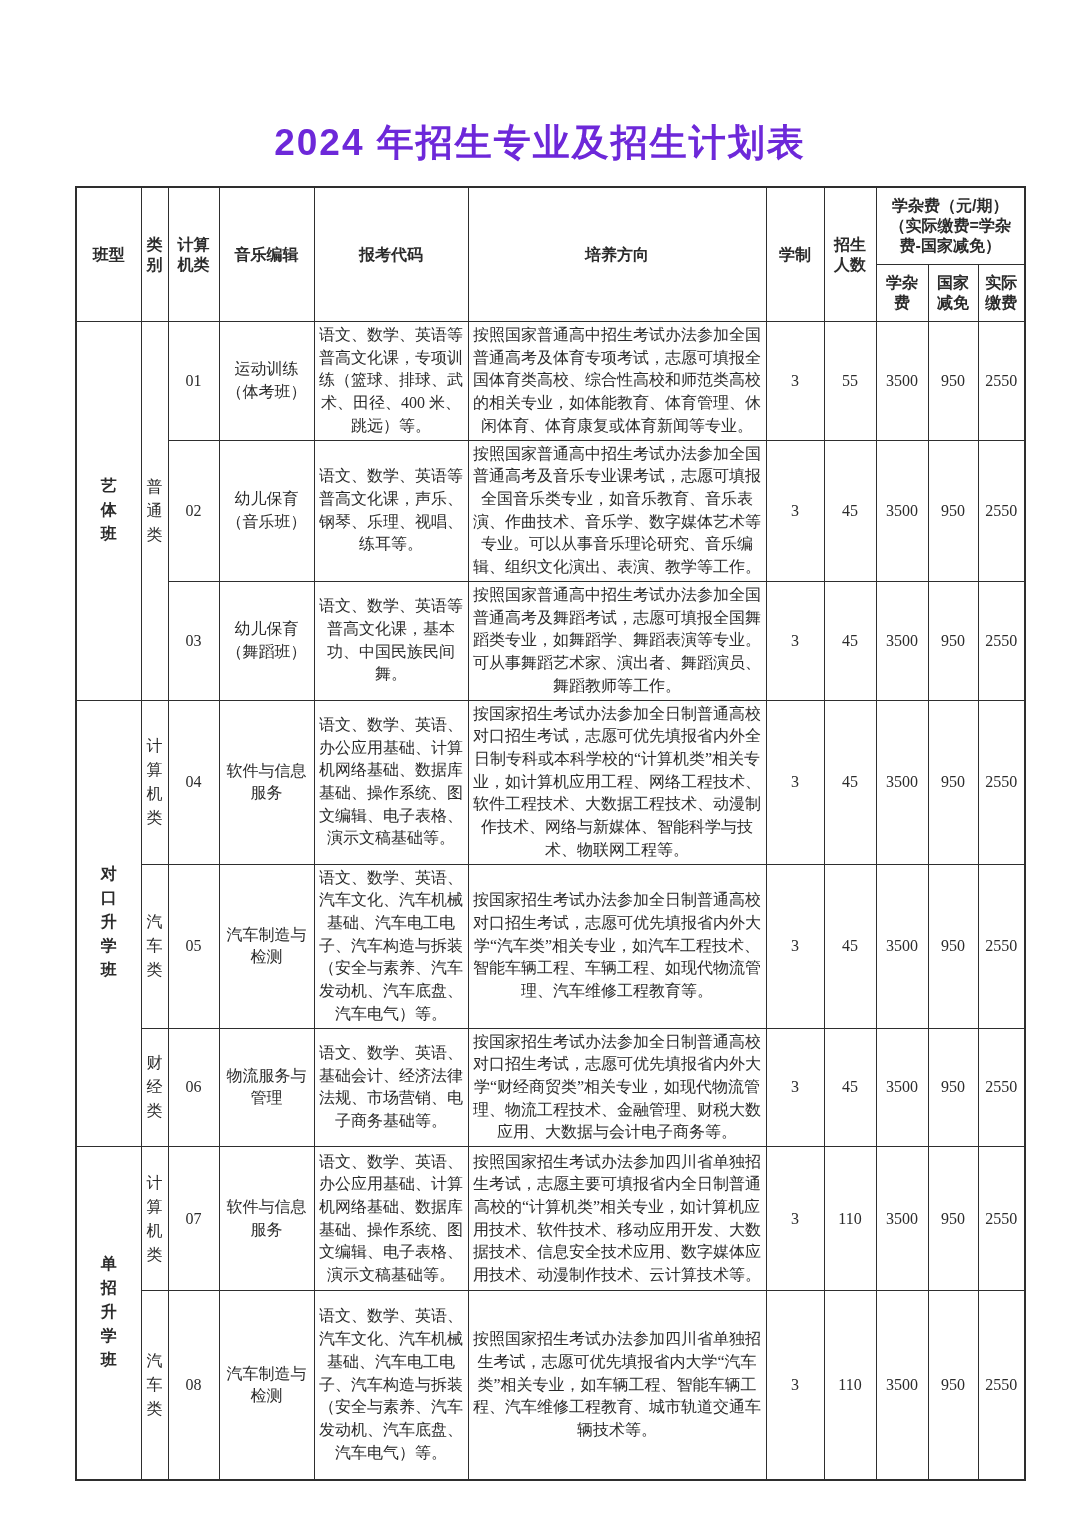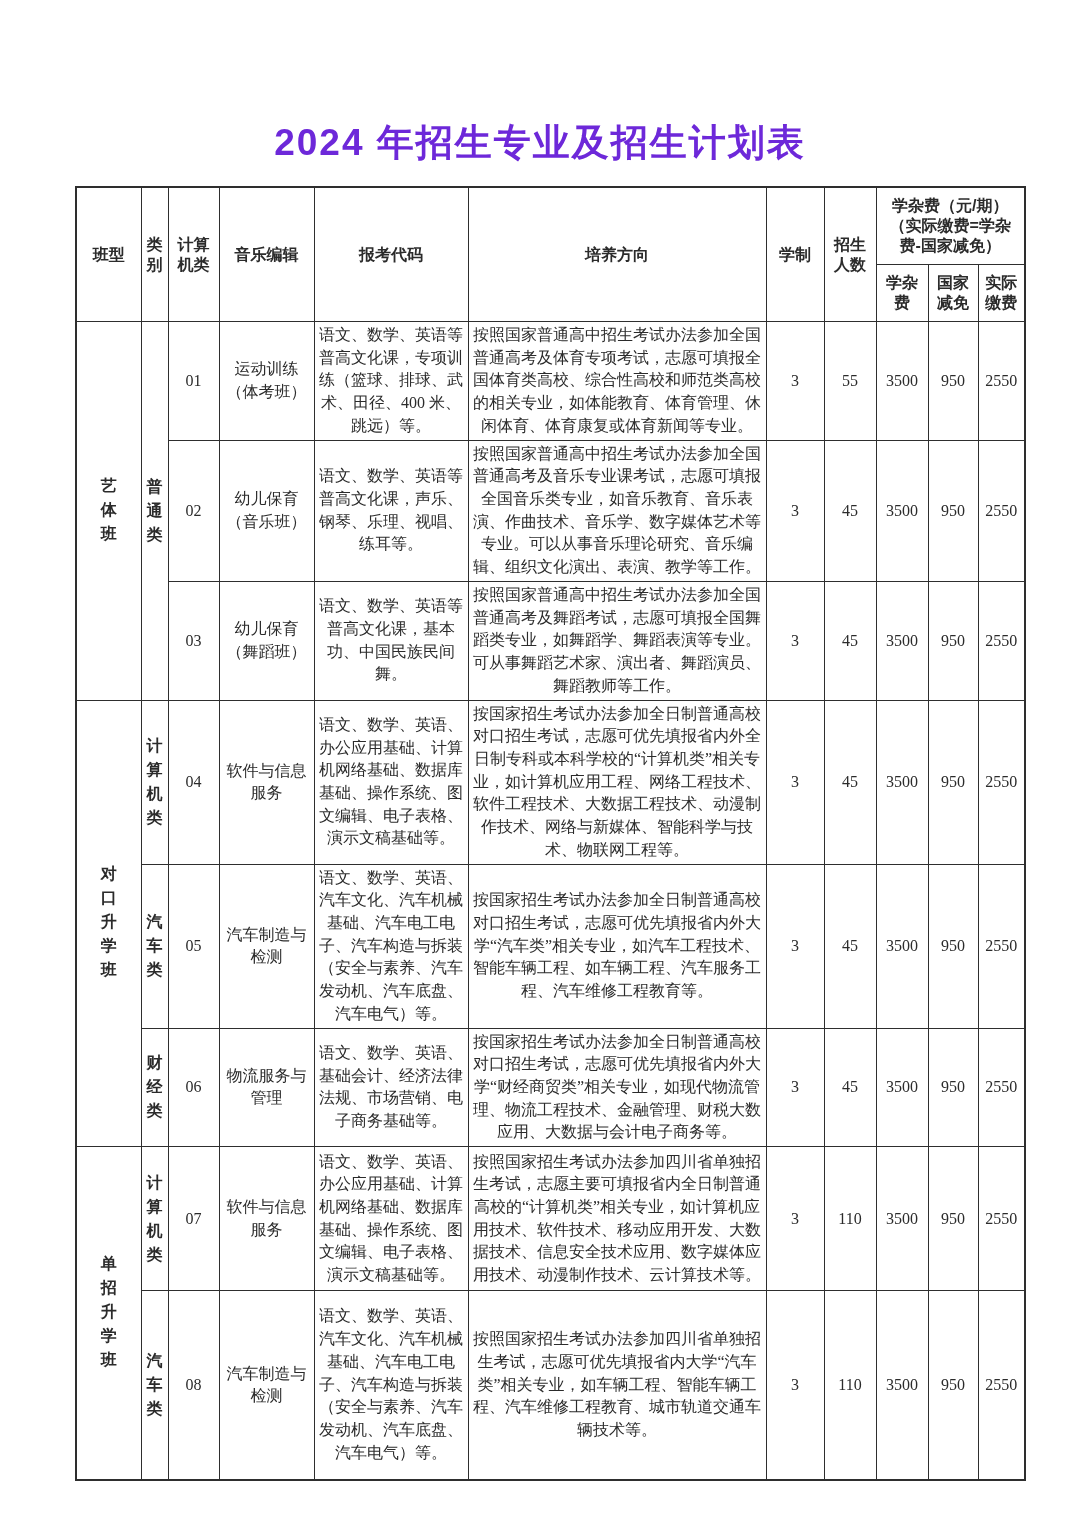--- a/index.html
+++ b/index.html
@@ -53,21 +53,21 @@
     line-height:1.42;
   }
   .group-cell {
     font-family:Liberation Mono, monospace;
     font-weight:bold;
     font-size:21px;
     padding:2px 1px;
   }
   .category-cell {
     font-family:"Liberation Sans", sans-serif;
-    font-weight:bold;
+    font-weight:normal;
     font-size:16px;
     padding:2px 1px;
   }
   .vert {
     display:inline-block;
     width:1.12em;
     word-break:break-all;
     line-height:1.5;
     text-align:center;
   }
@@ -161,21 +161,21 @@
     <td class="cell-num">3500</td>
     <td class="cell-num">950</td>
     <td class="cell-num">2550</td>
   </tr>
 
   <tr style="height:160px">
     <td class="category-cell"><span class="vert">汽车类</span></td>
     <td class="cell-num">05</td>
     <td class="cell-major">汽车制造与检测</td>
     <td class="cell-courses">语文、数学、英语、汽车文化、汽车机械基础、汽车电工电子、汽车构造与拆装（安全与素养、汽车发动机、汽车底盘、汽车电气）等。</td>
-    <td class="cell-direction">按国家招生考试办法参加全日制普通高校对口招生考试，志愿可优先填报省内外大学“汽车类”相关专业，如汽车工程技术、智能车辆工程、如车辆工程、汽车服务工程、汽车维修工程教育等。</td>
+    <td class="cell-direction">按国家招生考试办法参加全日制普通高校对口招生考试，志愿可优先填报省内外大学“汽车类”相关专业，如汽车工程技术、智能车辆工程、车辆工程、如现代物流管理、汽车维修工程教育等。</td>
     <td class="cell-num">3</td>
     <td class="cell-num">45</td>
     <td class="cell-num">3500</td>
     <td class="cell-num">950</td>
     <td class="cell-num">2550</td>
   </tr>
 
   <tr style="height:115px">
     <td class="category-cell"><span class="vert">财经类</span></td>
     <td class="cell-num">06</td>

